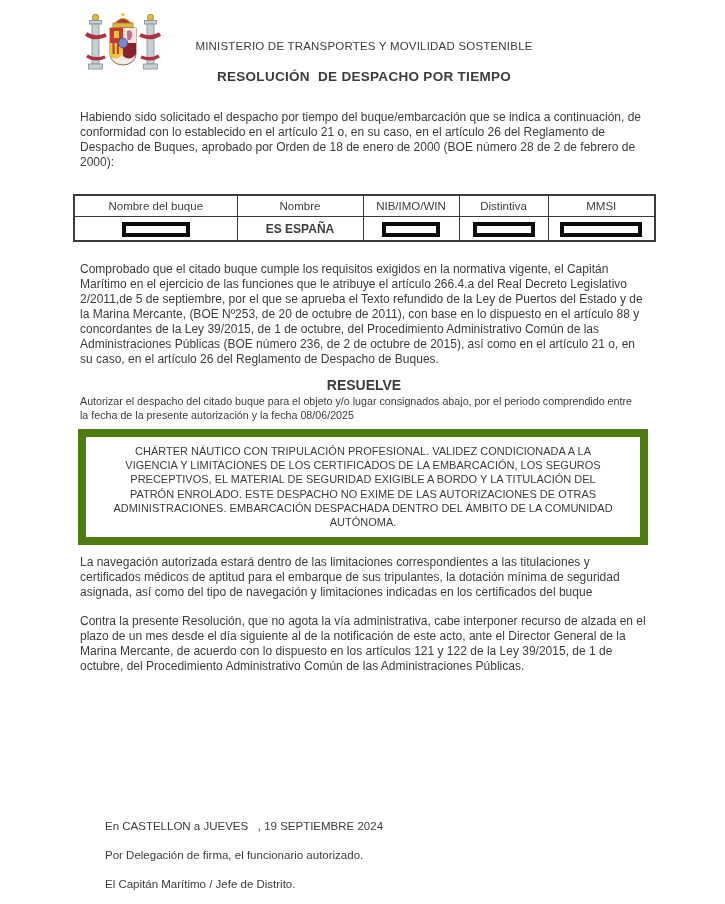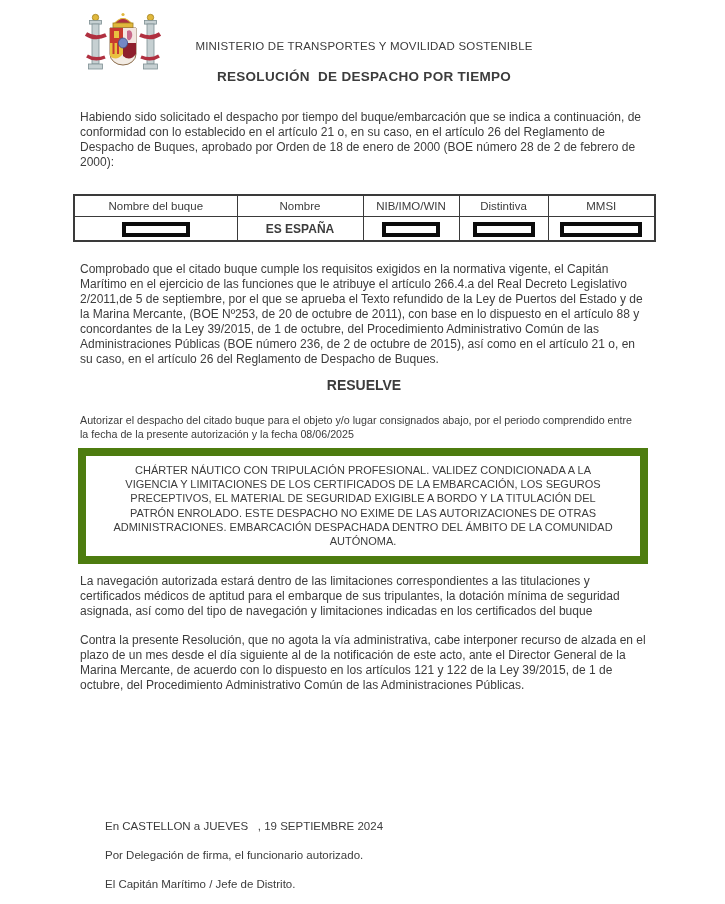--- a/index.html
+++ b/index.html
@@ -48,21 +48,21 @@
   .redact {
     display: inline-block;
     vertical-align: middle;
     border: 4px solid #0b0b0b;
     background: #ffffff;
     height: 7px;
   }
   .rw1 { width: 60px; } .rw3 { width: 50px; } .rw4 { width: 54px; } .rw5 { width: 74px; }
 
   .resuelve { margin-top: 10px; text-align: center; font-weight: bold; font-size: 14px; max-width: 570px; }
-  .small-para { margin: 21px 0 0 0; font-size: 10.7px; line-height: 1.3; max-width: 560px; }
+  .small-para { margin: 2px 0 0 0; font-size: 10.7px; line-height: 1.3; max-width: 560px; }
 
   .cond-box {
     margin-top: 6px;
     margin-left: -2px;
     width: 570px;
     box-sizing: border-box;
     border: 8px solid #4d7c0f;
     padding: 7px 26px;
     text-align: center;
     font-size: 11px;

